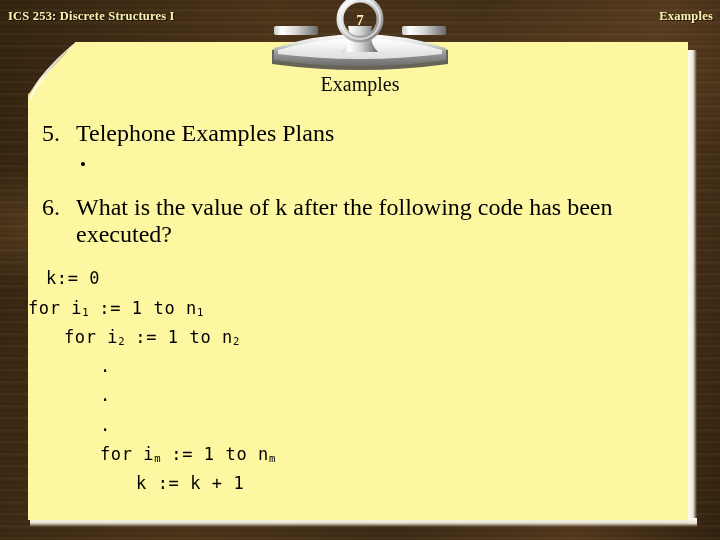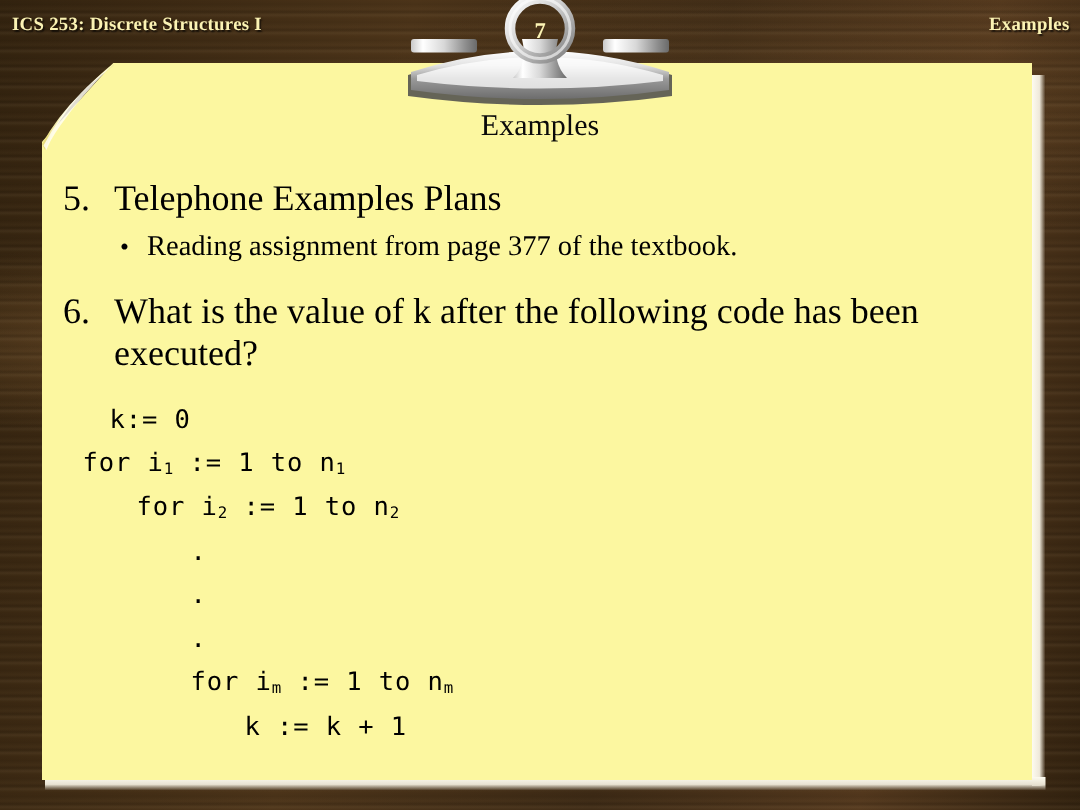--- a/index.html
+++ b/index.html
@@ -161,21 +161,21 @@
   
   #code {
     margin-top: 16px;
     font-family: "DejaVu Sans Mono", "Liberation Mono", monospace;
     font-size: 17px;
     line-height: 1.72;
     color: #000;
     white-space: pre;
     letter-spacing: 0.6px;
   }
-  #code .ln { display: block; margin-left: 27px; }
+  #code .ln { display: block; }
   #code sub {
     font-size: 0.62em;
     vertical-align: -0.22em;
     letter-spacing: 0;
   }
   #code .dot {
     display: block;
     line-height: 1.72;
   }
 </style>
@@ -254,21 +254,20 @@
 
   <div id="content">
 
     <div class="num-item" id="item5">
       <span class="num">5.</span>
       <span class="txt">Telephone Examples Plans</span>
     </div>
 
     <div class="sub-item">
       <span class="bullet">•</span>
-      <span class="txt">Reading assignment from page 377 of the textbook.</span>
     </div>
 
     <div class="num-item" id="item6">
       <span class="num">6.</span>
       <span class="txt">What is the value of k after the following code has been executed?</span>
     </div>
 
     <div id="code"><span class="ln" style="padding-left: 18px;">k:= 0</span><span class="ln" style="padding-left: 0px;">for i<sub>1</sub> := 1 to n<sub>1</sub></span><span class="ln" style="padding-left: 36px;">for i<sub>2</sub> := 1 to n<sub>2</sub></span><span class="ln dot" style="padding-left: 72px;">.</span><span class="ln dot" style="padding-left: 72px;">.</span><span class="ln dot" style="padding-left: 72px;">.</span><span class="ln" style="padding-left: 72px;">for i<sub>m</sub> := 1 to n<sub>m</sub></span><span class="ln" style="padding-left: 108px;">k := k + 1</span></div>
 
   </div>

